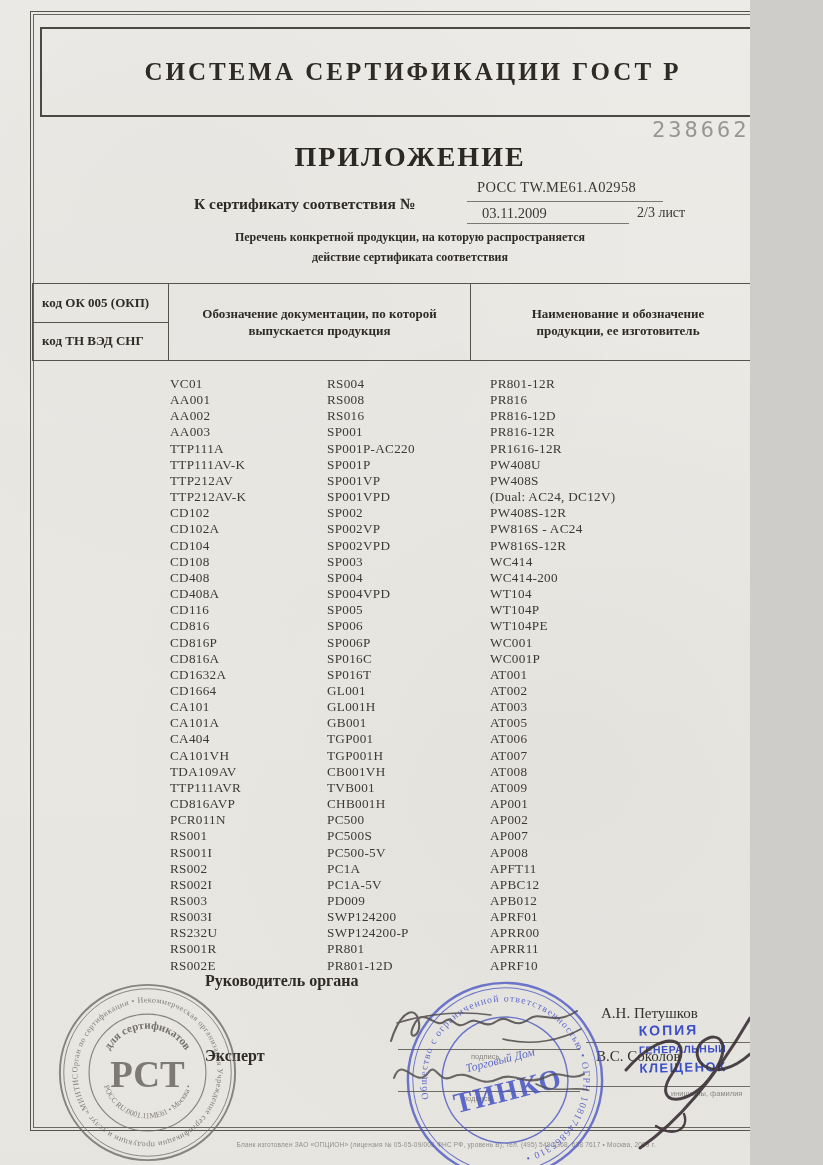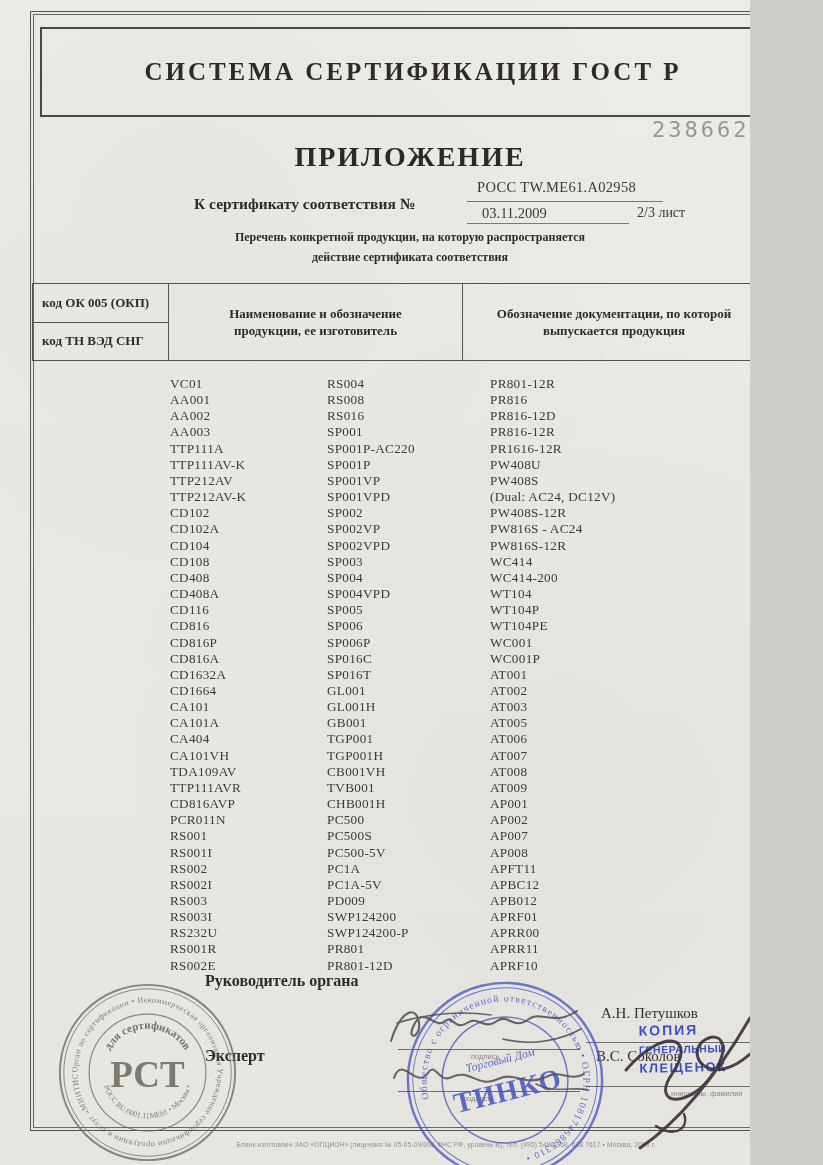--- a/index.html
+++ b/index.html
@@ -113,22 +113,22 @@
   <div class="uline ul2"></div>
 
   <div class="subtitle st1">Перечень конкретной продукции,  на которую распространяется</div>
   <div class="subtitle st2">действие сертификата соответствия</div>
 
   <div class="tbl">
     <div class="cell c1">
       <div>код ОК 005 (ОКП)</div>
       <div>код ТН ВЭД СНГ</div>
     </div>
+    <div class="cell c3">Обозначение документации, по которой выпускается продукция</div>
     <div class="cell c2">Наименование и обозначение продукции, ее изготовитель</div>
-    <div class="cell c3">Обозначение документации, по которой выпускается продукция</div>
   </div>
 
   <div class="codecol cc1">
       <div class="code-item">VC01</div>
       <div class="code-item">AA001</div>
       <div class="code-item">AA002</div>
       <div class="code-item">AA003</div>
       <div class="code-item">TTP111A</div>
       <div class="code-item">TTP111AV-K</div>
       <div class="code-item">TTP212AV</div>

